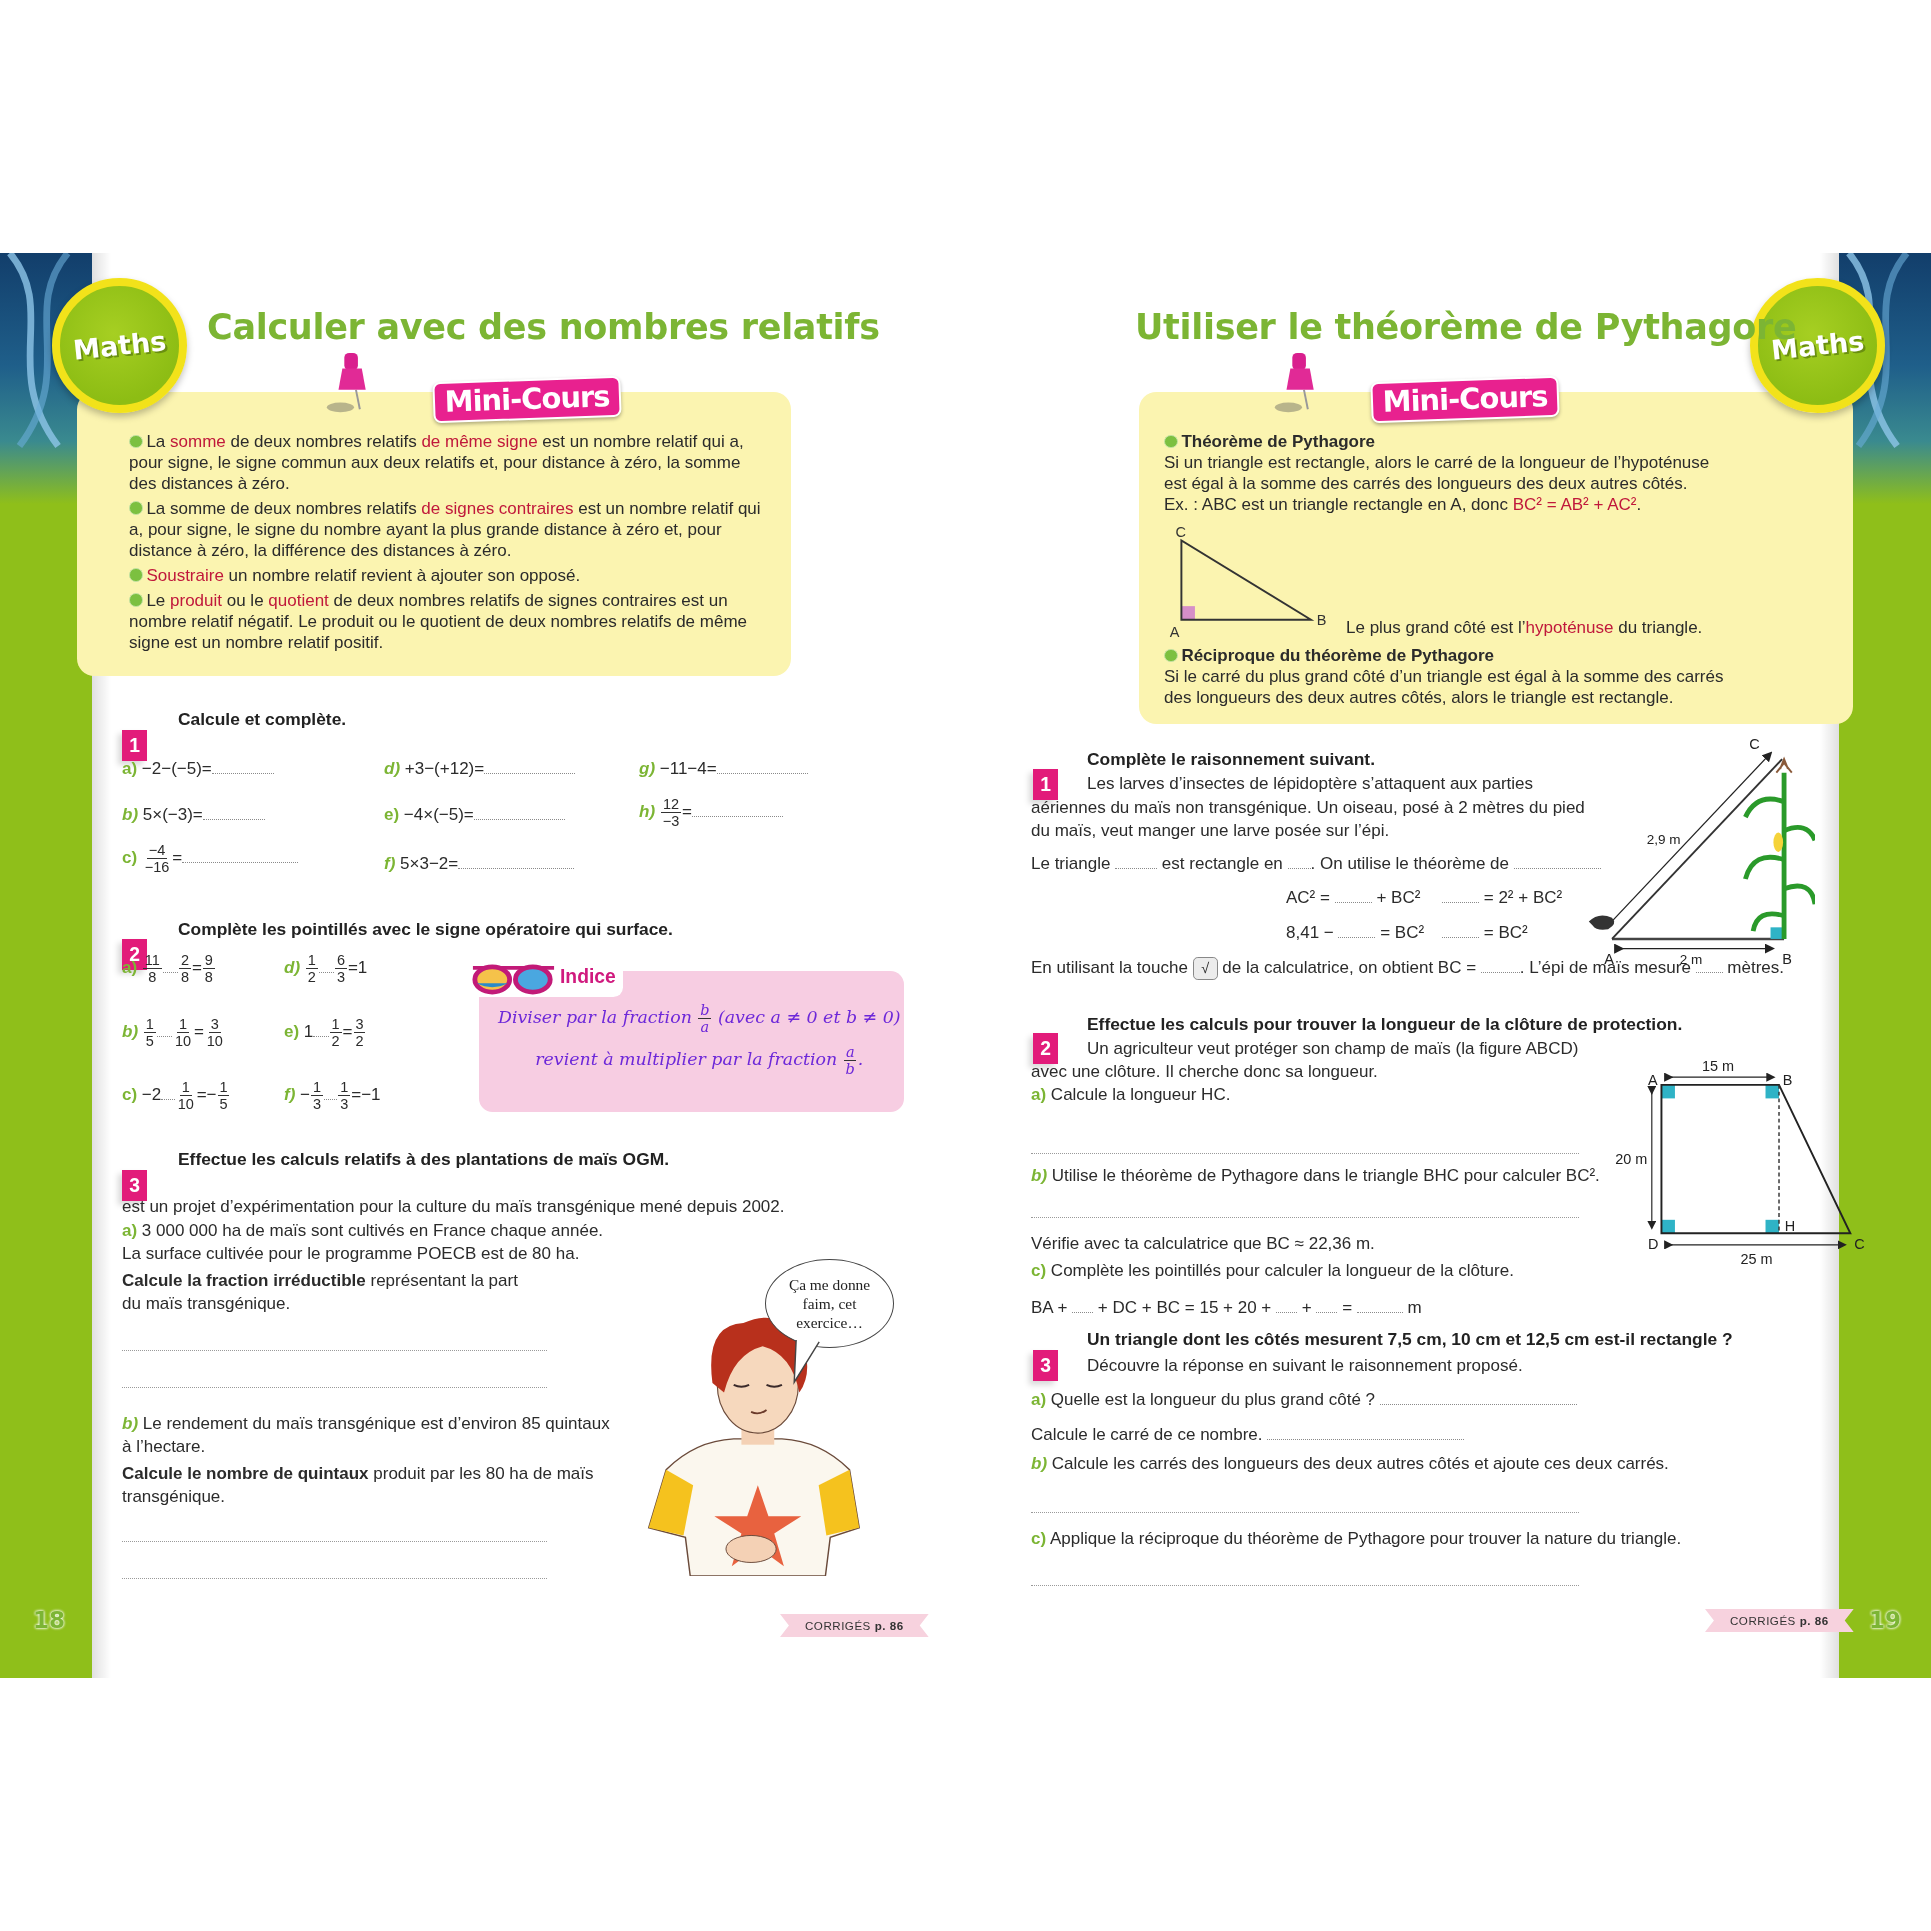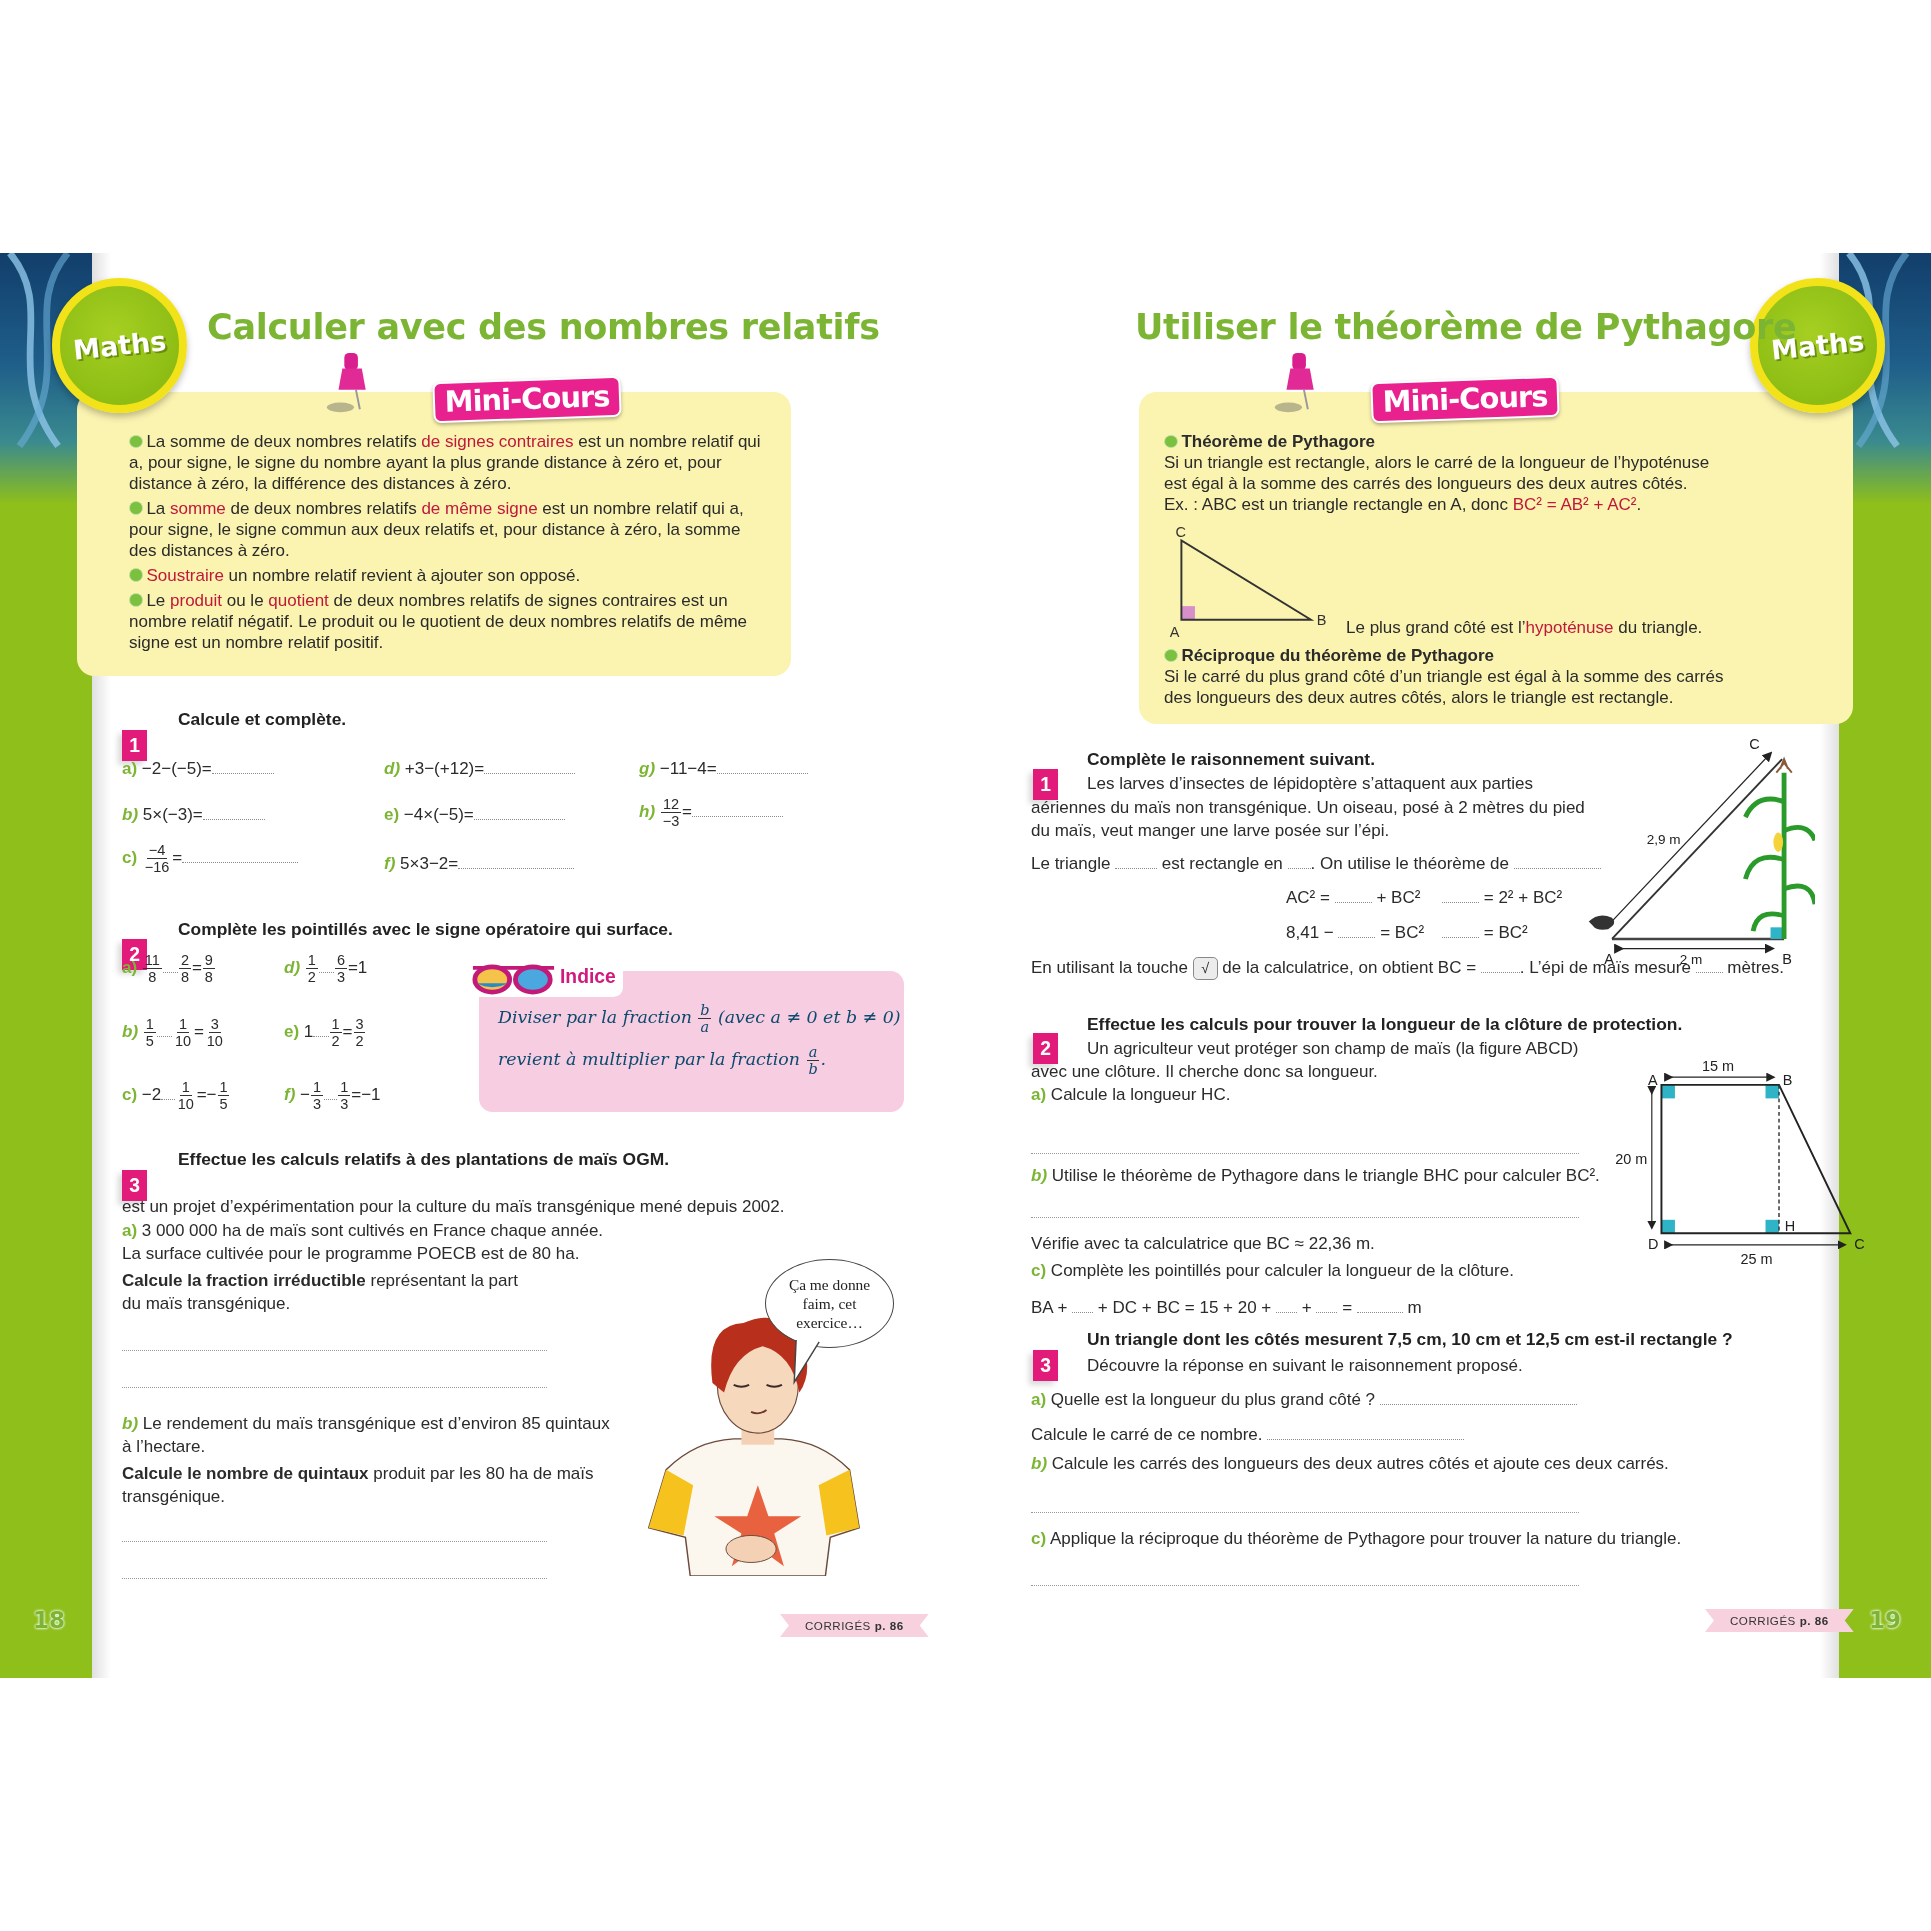--- a/index.html
+++ b/index.html
@@ -53,21 +53,21 @@
   .rule { position: absolute; height: 0; border-bottom: 1.4px dotted #9a9a9a; }
 
   .frac { display: inline-flex; flex-direction: column; align-items: center; vertical-align: middle; font-size: 14.5px; line-height: 16.4px; margin: 0 1px; }
   .frac .n { border-bottom: 1.3px solid #333; padding: 0 1.9px; }
   .frac .d { padding: 0 1.9px; }
 
   
   .indice-box { position: absolute; background: #f7cde2; border-radius: 13.5px; }
   .indice-tab { position: absolute; background: #fff; border-radius: 9.7px; }
   .indice-label { position: absolute; color: #d01a7e; font-weight: bold; font-size: 19.3px; }
-  .indice-text { position: absolute; color: #0c4a6e; font-style: italic; font-size: 17.4px; line-height: 42px; font-family: "DejaVu Serif", serif; }
+  .indice-text { position: absolute; color: #6d28d9; font-style: italic; font-size: 17.4px; line-height: 42px; font-family: "DejaVu Serif", serif; text-align: center; }
 
   .speech { position: absolute; background: #fff; border: 1.4px solid #444; border-radius: 50%;
     display: flex; align-items: center; justify-content: center; text-align: center;
     font-family: "Liberation Serif", serif; font-size: 15.4px; line-height: 19.3px; color: #222; }
 
   .corriges { position: absolute; background: #f7d2de; height: 23px; padding: 0 25px; font-size: 11.6px;
     color: #333; letter-spacing: 0.5px; display: flex; align-items: center;
     clip-path: polygon(0 0, 100% 0, 94% 50%, 100% 100%, 0 100%, 6% 50%); }
   .corriges .p { font-weight: bold; margin-left: 3.9px; }
   .pagenum { position: absolute; font-weight: bold; font-size: 23px; color: #7cb534; text-shadow: 0 0 2.9px #fff, 0 0 2.9px #fff; font-family: "DejaVu Sans", sans-serif; }
@@ -107,22 +107,22 @@
 
   <svg class="pin" style="left:321px;top:98px;" width="68" height="68" viewBox="0 0 70 70">
     <ellipse cx="20" cy="58" rx="14" ry="5" fill="#555" opacity="0.4"></ellipse>
     <line x1="36" y1="40" x2="40" y2="60" stroke="#999" stroke-width="2"></line>
     <rect x="24" y="2" width="14" height="18" rx="5" fill="#d91f8e"></rect>
     <path d="M22 18 L42 18 L46 40 L18 40 Z" fill="#e12a96"></path>
   </svg>
   <div class="mini-label" style="left:433px;top:126px;">Mini-Cours</div>
 
   <div class="mc-text" style="left:129px;top:178px;width:637px;" id="mc-left">
+      <p><span class="bullet"></span><span>La </span><span class="hl">somme</span><span> de deux nombres relatifs </span><span class="hl">de même signe</span><span> est un nombre relatif qui a, pour signe, le signe commun aux deux relatifs et, pour distance à zéro, la somme des distances à zéro.</span></p>
       <p><span class="bullet"></span><span>La somme de deux nombres relatifs </span><span class="hl">de signes contraires</span><span> est un nombre relatif qui a, pour signe, le signe du nombre ayant la plus grande distance à zéro et, pour distance à zéro, la différence des distances à zéro.</span></p>
-      <p><span class="bullet"></span><span>La </span><span class="hl">somme</span><span> de deux nombres relatifs </span><span class="hl">de même signe</span><span> est un nombre relatif qui a, pour signe, le signe commun aux deux relatifs et, pour distance à zéro, la somme des distances à zéro.</span></p>
       <p><span class="bullet"></span><span class="hl">Soustraire</span><span> un nombre relatif revient à ajouter son opposé.</span></p>
       <p><span class="bullet"></span><span>Le </span><span class="hl">produit</span><span> ou le </span><span class="hl">quotient</span><span> de deux nombres relatifs de signes contraires est un nombre relatif négatif. Le produit ou le quotient de deux nombres relatifs de même signe est un nombre relatif positif.</span></p>
     </div>
 
   <div class="ex-num" style="left:122px;top:477px;">1</div>
   <div class="ex-title" style="left:178px;top:456px;">Calcule et complète.</div>
 
   <div class="t" style="left:122px;top:504px;"><span class="lbl">a)</span> <span>−2−(−5)=</span><span class="dots" style="width:62px;"></span></div>
   <div class="t" style="left:122px;top:550px;"><span class="lbl i">b)</span> <span>5×(−3)=</span><span class="dots" style="width:62px;"></span></div>
   <div class="t" style="left:122px;top:589px;"><span class="lbl">c)</span> <span class="frac">

